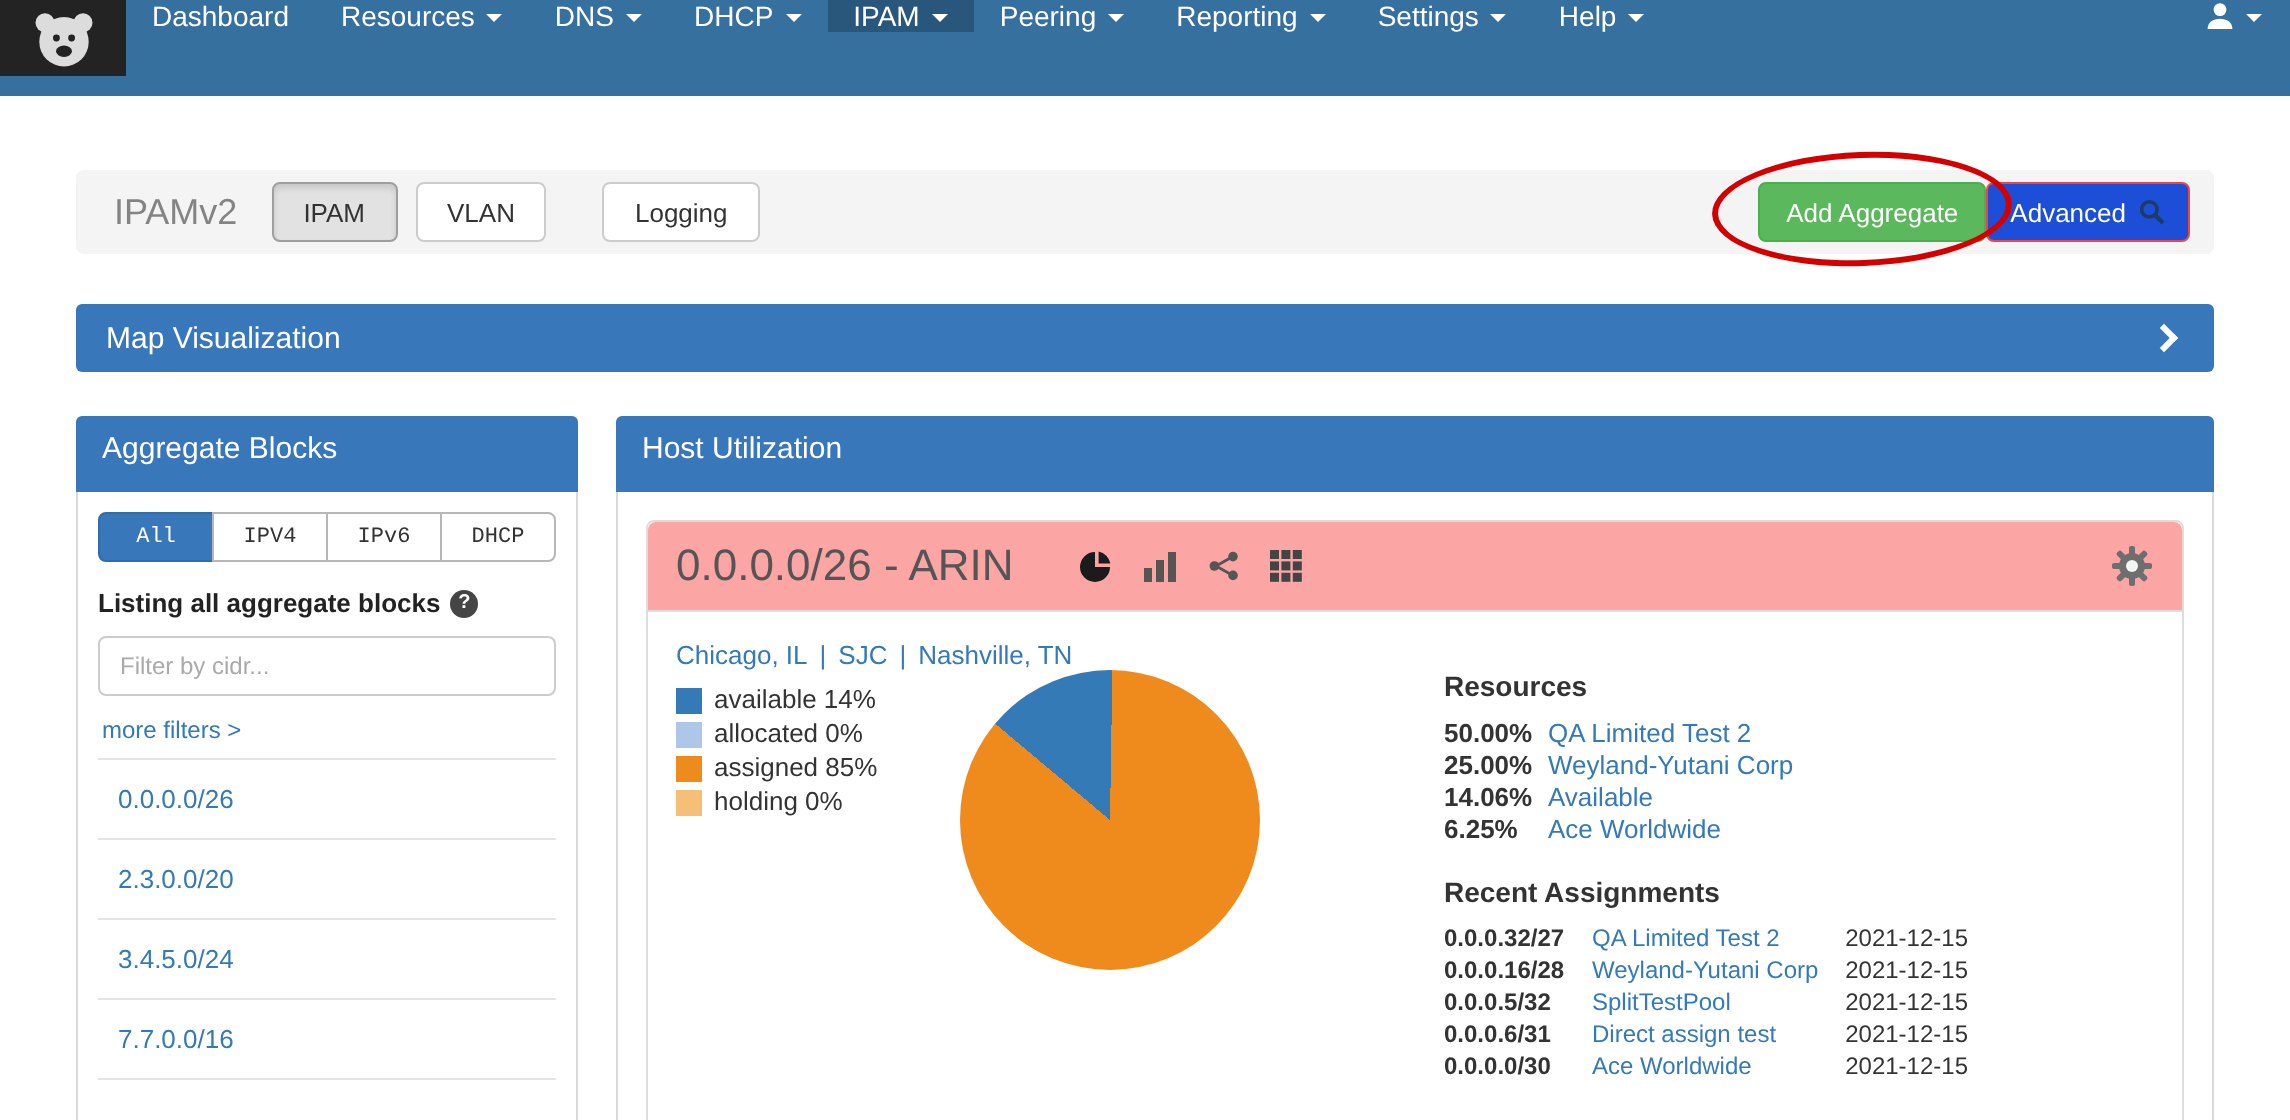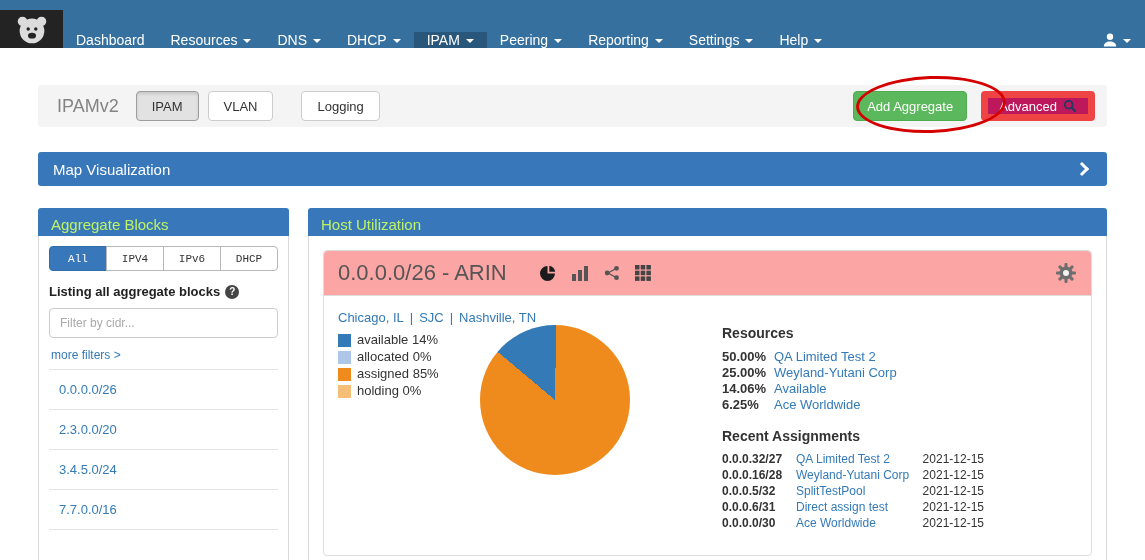--- a/index.html
+++ b/index.html
@@ -2,53 +2,53 @@
 <html><head>
 <meta charset="utf-8">
 <title>IPAMv2</title>
 <style>
   *{box-sizing:border-box;margin:0;padding:0}
   html,body{background:#fff}
   .page{position:relative;width:1145px;height:560px;overflow:hidden;background:#fff;
         font-family:"Liberation Sans",sans-serif;font-size:13px;color:#333}
 
   
-  .navbar{display:flex;align-items:flex-end;height:48px;background:#35709e}
+  .navbar{display:flex;align-items:flex-start;height:48px;background:#35709e}
   .logo{width:63px;background:#232323;display:flex;align-items:center;justify-content:center;cursor:pointer;flex:none}
   .nav{display:flex;align-items:stretch}
   .nav-item{display:flex;align-items:center;gap:6px;padding:0 13px;color:#fff;font-size:14px;text-decoration:none;cursor:pointer;white-space:nowrap}
   .nav-item.active{background:rgba(0,0,0,.22)}
   .caret{width:0;height:0;border-left:4px solid transparent;border-right:4px solid transparent;border-top:4px solid #fff;margin-top:2px}
   .nav-right{margin-left:auto;display:flex;align-items:center;gap:12px;padding-right:14px}
   .searchgrp{display:flex;height:30px;border-radius:4px;overflow:hidden;background:#fff}
   .searchgrp input{width:160px;border:none;padding:0 10px;font-size:13px;color:#555;outline:none;font-family:inherit}
   .searchgrp input::placeholder{color:#aaa}
   .searchbtn{width:34px;background:#fff;border:none;border-left:1px solid #ccc;display:flex;align-items:center;justify-content:center;cursor:pointer}
   .usermenu{display:flex;align-items:center;gap:5px;cursor:pointer}
 
   
   .hdrstrip{margin:37px 38px 0;height:42px;background:#f4f4f4;border-radius:4px;display:flex;align-items:center;padding:0 12px}
   .pagetitle{font-size:18px;color:#848484;margin:0 17px 0 7px}
   .vtab{height:30px;padding:0 15px;background:#fff;border:1px solid #ccc;border-radius:4px;font-size:13px;color:#333;margin-right:9px;cursor:pointer;font-family:inherit}
   .vtab.active{background:#e2e2e2;border-color:#9e9e9e;box-shadow:inset 0 2px 3px rgba(0,0,0,.12)}
   .vtab.logging{margin-left:19px}
-  .hdr-right{margin-left:auto;display:flex;align-items:flex-end;gap:14px}
+  .hdr-right{margin-left:auto;display:flex;align-items:flex-end;}
   .btn-green{height:30px;padding:0 13px;background:#5cb85c;border:1px solid #4cae4c;border-radius:4px;color:#fff;font-size:13px;cursor:pointer;font-family:inherit}
-  .btn-orange{height:30px;padding:0 11px;background:#be185d;border:7px solid #ef4444;border-radius:4px;color:#fff;font-size:13px;cursor:pointer;display:flex;align-items:center;gap:6px;font-family:inherit}
+  .btn-orange{height:30px;padding:0 11px;background:#1d4ed8;border:1px solid #ef4444;border-radius:4px;color:#fff;font-size:13px;cursor:pointer;display:flex;align-items:center;gap:6px;font-family:inherit}
 
   
   .ellipse{position:absolute;left:856px;top:76px;width:150px;height:57px;border:3px solid #d40000;border-radius:50%;transform:rotate(-2deg);pointer-events:none;z-index:9}
 
   
   .mapbar{margin:25px 38px 0;height:34px;background:#3878ba;border-radius:3px;color:#fff;display:flex;align-items:center;padding:0 15px;font-size:15px;cursor:pointer}
   .chev{margin-left:auto;width:10px;height:10px;border-top:3px solid #fff;border-right:3px solid #fff;transform:rotate(45deg);margin-right:5px}
 
   
   .content{margin:22px 38px 0;display:flex;gap:19px;align-items:flex-start}
-  .phead{height:28px;line-height:34px;background:#3878ba;color:#bef264;font-size:15px;padding:0 13px;border-radius:3px 3px 0 0}
+  .phead{height:38px;line-height:34px;background:#3878ba;color:#ffffff;font-size:15px;padding:0 13px;border-radius:3px 3px 0 0}
 
   .leftpanel{width:251px;flex:none}
   .pbody{border:1px solid #d9d9d9;border-top:none;padding:10px 10px 0;height:340px;overflow:hidden;background:#fff}
   .seg{display:flex}
   .seg button{flex:1;height:25px;font-size:11px;background:#fff;border:1px solid #b7b7b7;margin-left:-1px;color:#333;cursor:pointer;font-family:Liberation Mono, monospace;padding:0}
   .seg button:first-child{margin-left:0;border-radius:4px 0 0 4px}
   .seg button:last-child{border-radius:0 4px 4px 0}
   .seg button.active{background:#3878ba;border-color:#2f6da8;color:#fff}
   .listing{margin:13px 0 9px;font-weight:bold;font-size:13px;color:#222;display:flex;align-items:center;gap:5px}
   .help{width:14px;height:14px;border-radius:50%;background:#454545;color:#fff;font-size:10px;font-weight:bold;text-align:center;line-height:14px;cursor:pointer;flex:none}

